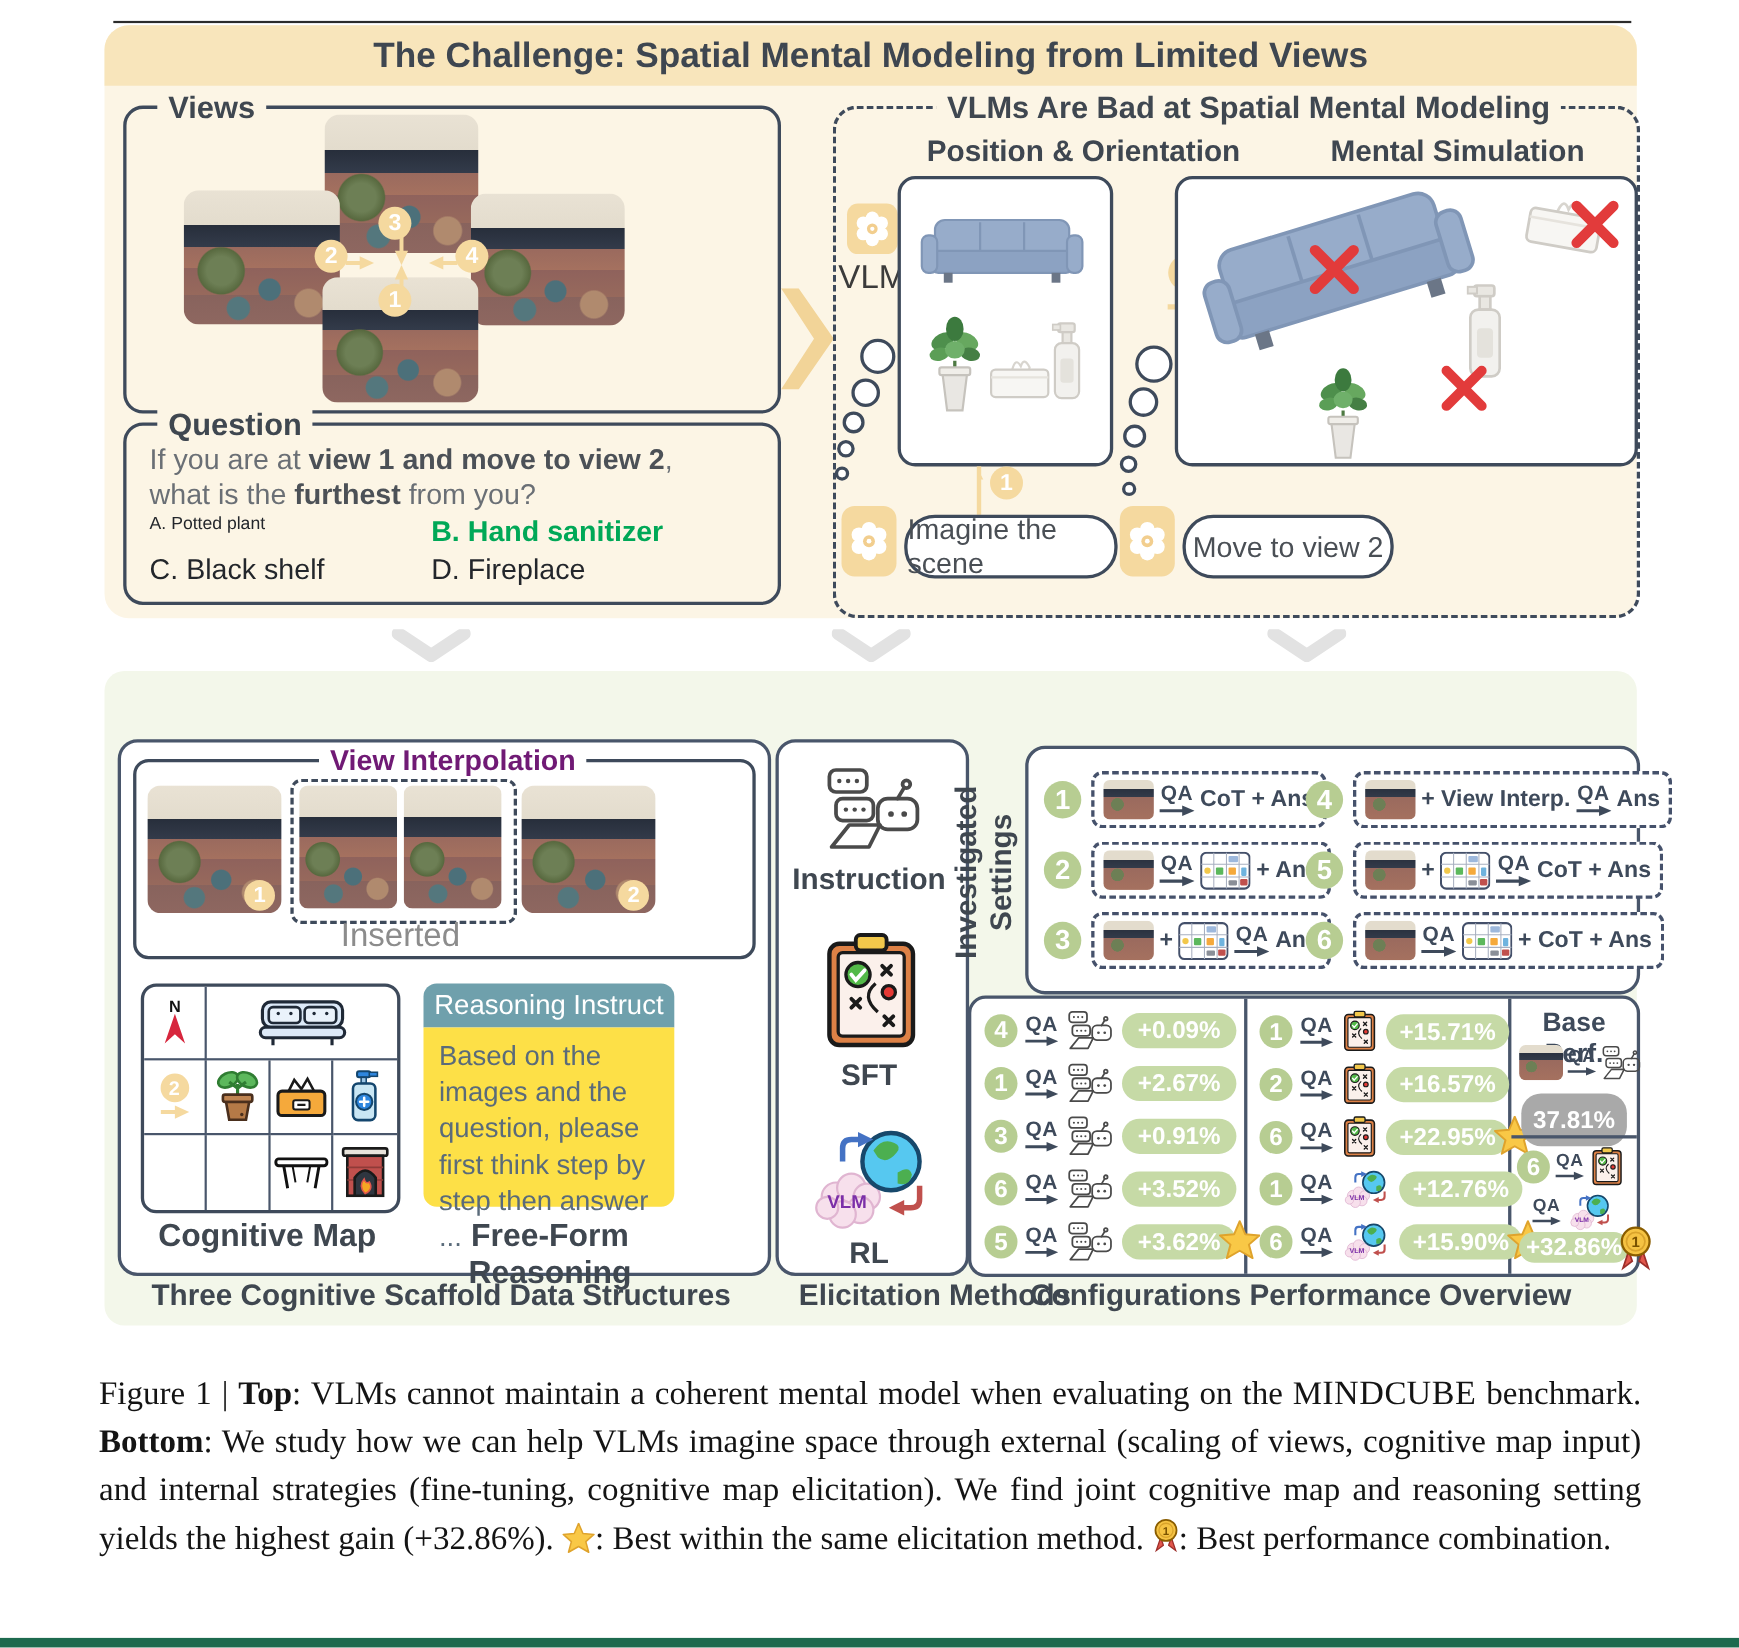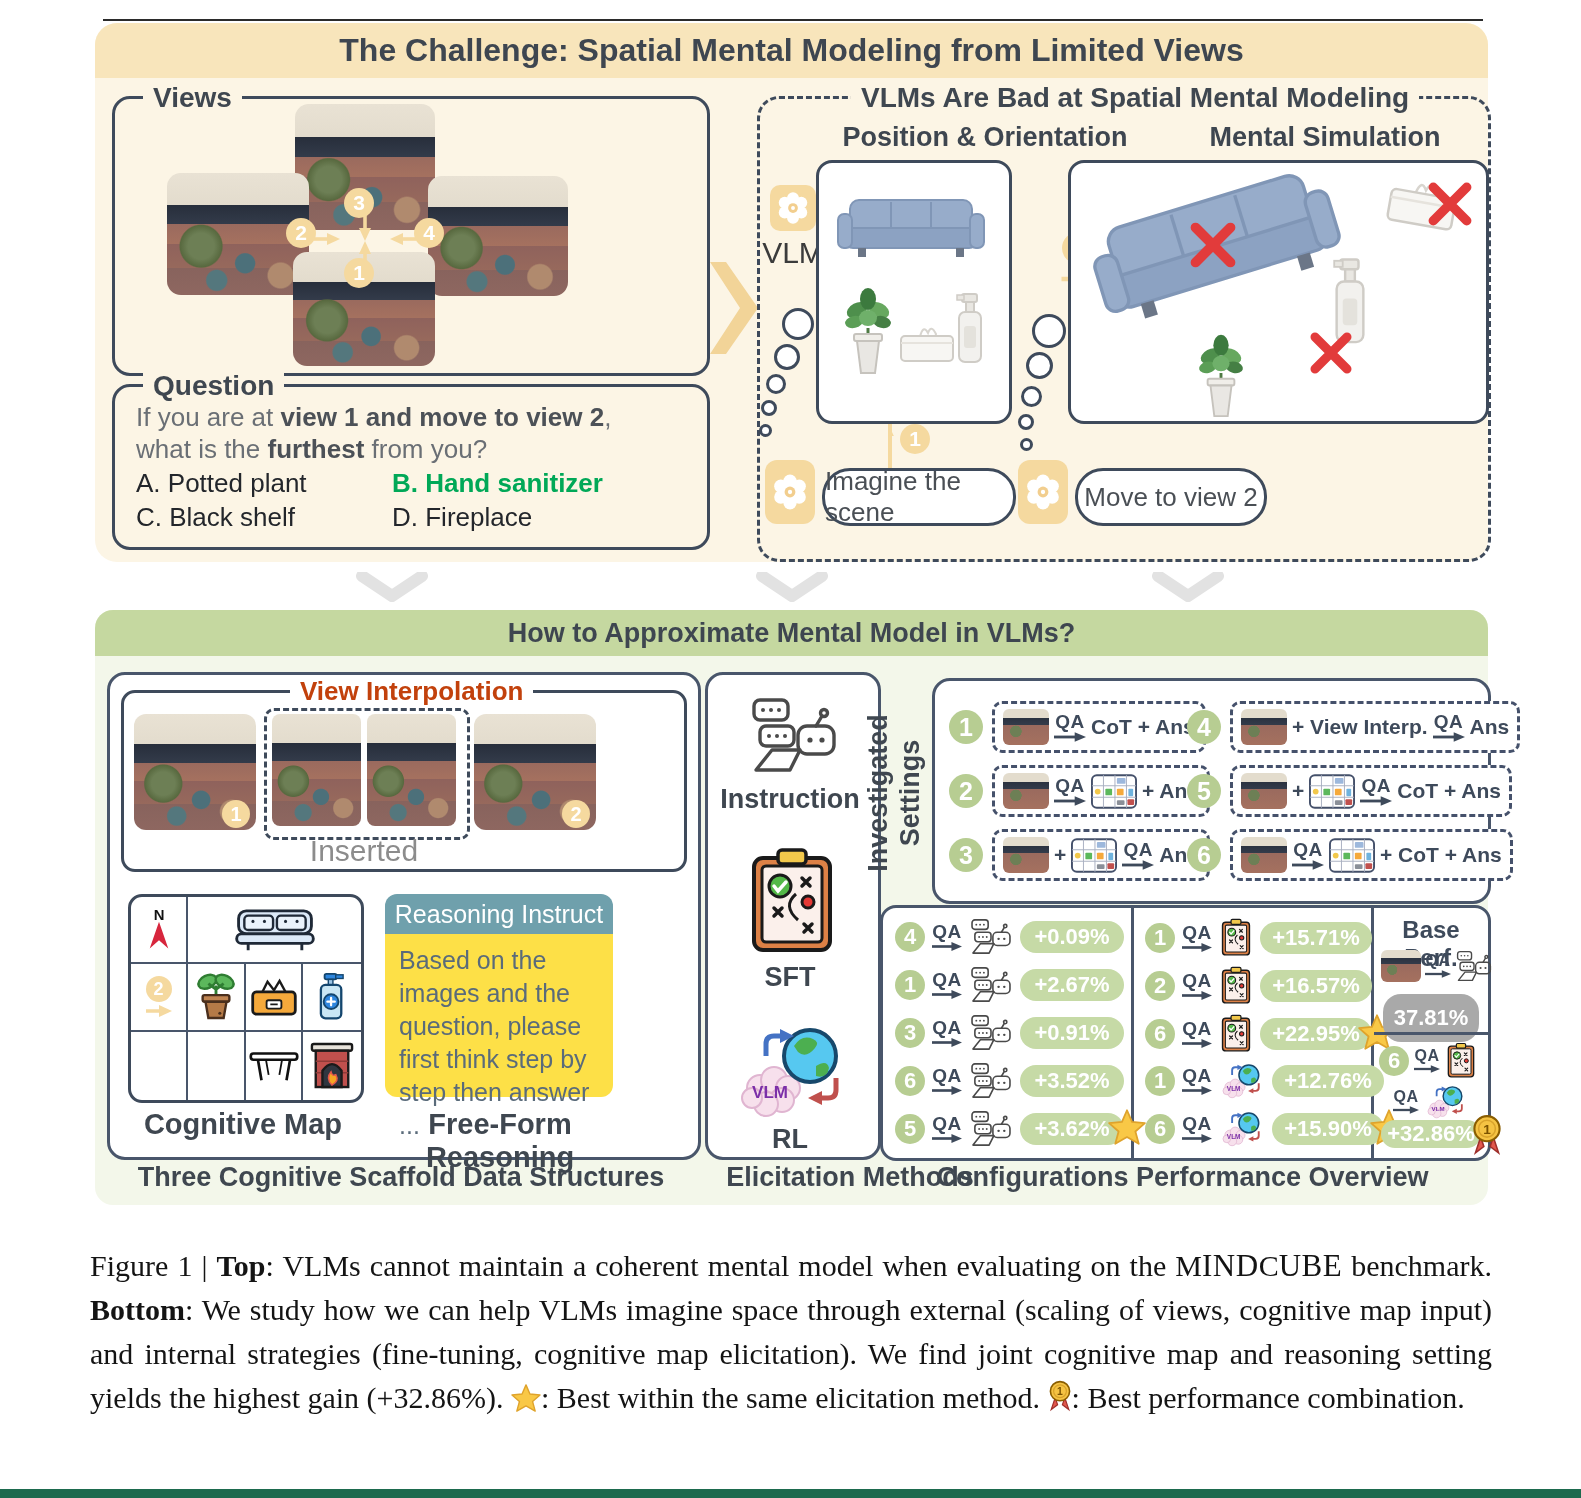--- a/index.html
+++ b/index.html
@@ -10,21 +10,21 @@
   .ctr{display:flex;align-items:center;justify-content:center;}
   
   .cream-panel{background:#FCF5E5;border-radius:22px;}
   .cream-band{background:#F8E5BB;border-radius:22px 22px 0 0;}
   .green-panel{background:#F3F7EA;border-radius:18px;}
   .green-band{background:#C5D8A0;border-radius:18px 18px 0 0;}
   .box{border:3px solid #3E4A5B;border-radius:18px;}
   .dashed{border:3px dashed #3E4A5B;border-radius:22px;}
   .whitebox{background:#fff;border:3px solid #49566B;border-radius:18px;}
   .tag{background:#FCF5E5;padding:0 10px;font-weight:bold;font-size:28px;color:#3F4750;}
-  .tagw{background:#fff;padding:0 10px;font-weight:bold;font-size:26px;color:#c2410c;}
+  .tagw{background:#fff;padding:0 10px;font-weight:bold;font-size:26px;color:#701a75;}
   
   .photo{border-radius:14px;
     background:
       radial-gradient(circle at 24% 60%, #6d7f55 10%, #58693f 16%, rgba(0,0,0,0) 17%),
       radial-gradient(circle at 55% 74%, #4c707a 8%, rgba(0,0,0,0) 9%),
       radial-gradient(circle at 80% 84%, #b08a6e 8%, rgba(0,0,0,0) 9%),
       radial-gradient(circle at 35% 88%, #54777d 7%, rgba(0,0,0,0) 8%),
       linear-gradient(180deg,#e9e2d4 0%,#e3dccd 26%,#272e3b 26%,#333b4a 42%,#9a6a5e 42%,#a5715f 58%,#8f625c 58%,#97695c 78%,#88635d 78%,#8e6760 100%);}
   .mini-photo{border-radius:6px;width:46px;height:36px;flex:none;
     background:
@@ -294,21 +294,21 @@
   <div class="abs ccircle" style="left:344px;top:258px;width:30px;height:30px;font-size:21px;">1</div>
 
   <div class="abs box" style="left:112px;top:384px;width:592px;height:160px;border-radius:18px;"></div>
   <div class="abs tag" style="left:143px;top:370px;">Question</div>
   <div class="abs" style="left:136px;top:402px;font-size:26px;color:#6A6F75;">
     <span>If you are at </span><span class="b" style="color:#4C5157;">view 1 and move to view 2</span><span>,</span>
   </div>
   <div class="abs" style="left:136px;top:434px;font-size:26px;color:#6A6F75;">
     <span>what is the </span><span class="b" style="color:#4C5157;">furthest</span><span> from you?</span>
   </div>
-  <div class="abs" style="left:136px;top:468px;font-size:26px;color:#23262B;">
+  <div class="abs" style="left:136px;top:468px;font-size:16px;color:#23262B;">
     <span>A.</span> <span>Potted plant</span>
   </div>
   <div class="abs b" style="left:392px;top:468px;font-size:26px;color:#00A857;">
     <span>B.</span> <span>Hand sanitizer</span>
   </div>
   <div class="abs" style="left:136px;top:502px;font-size:26px;color:#23262B;">
     <span>C.</span> <span>Black shelf</span>
   </div>
   <div class="abs" style="left:392px;top:502px;font-size:26px;color:#23262B;">
     <span>D.</span> <span>Fireplace</span>
@@ -408,23 +408,20 @@
       <use href="#sym-chevdown"></use>
     </svg>
   <svg class="abs" style="left:756px;top:572px;" width="72" height="30">
       <use href="#sym-chevdown"></use>
     </svg>
   <svg class="abs" style="left:1152px;top:572px;" width="72" height="30">
       <use href="#sym-chevdown"></use>
     </svg>
 
   <div class="abs green-panel" style="left:95px;top:610px;width:1393px;height:595px;"></div>
-  <div class="abs green-band ctr" style="left:95px;top:610px;width:1393px;height:46px;">
-    <span class="b" style="font-size:27px;color:#3E4650;">How to Approximate Mental Model in VLMs?</span>
-  </div>
 
   <div class="abs whitebox" style="left:107px;top:672px;width:588px;height:482px;"></div>
 
   <div class="abs" style="left:121px;top:690px;width:560px;height:176px;border:3px solid #3E4A5B;border-radius:14px;"></div>
   <div class="abs tagw" style="left:290px;top:676px;">View Interpolation</div>
   <div class="abs photo" style="left:134px;top:714px;width:122px;height:116px;border-radius:12px;"></div>
   <div class="abs" style="left:264px;top:708px;width:200px;height:126px;border:3px dashed #3E4A5B;border-radius:10px;"></div>
   <div class="abs photo" style="left:272px;top:714px;width:89px;height:112px;border-radius:8px;"></div>
   <div class="abs photo" style="left:367px;top:714px;width:89px;height:112px;border-radius:8px;"></div>
   <div class="abs photo" style="left:474px;top:714px;width:122px;height:116px;border-radius:12px;"></div>

